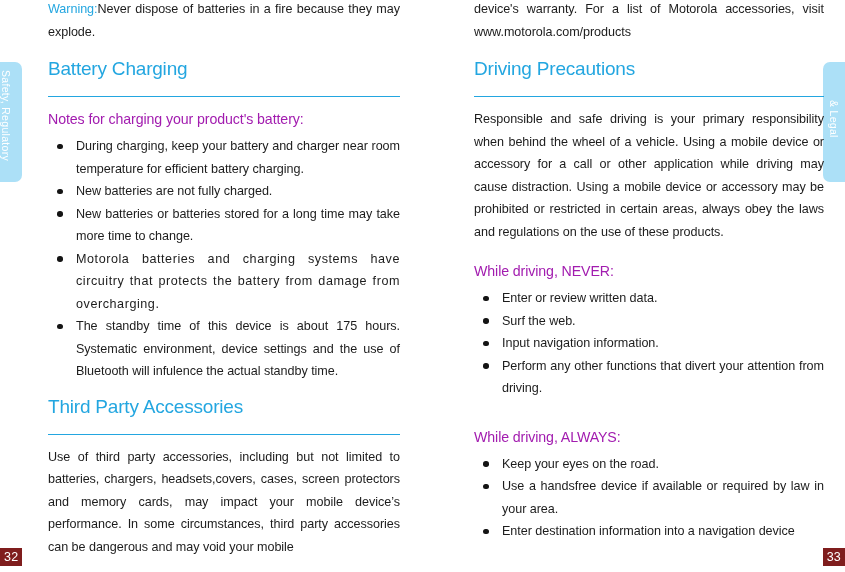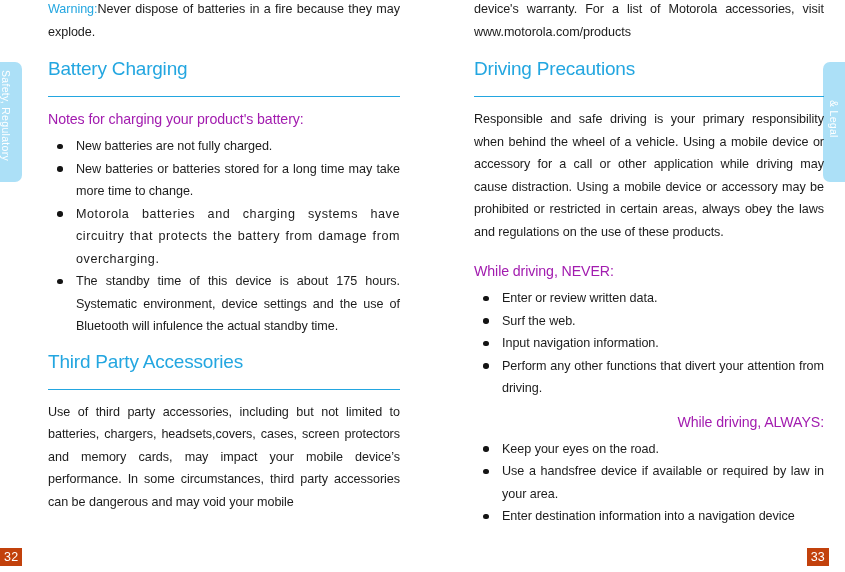--- a/index.html
+++ b/index.html
@@ -135,29 +135,29 @@
     transform: rotate(90deg);
     transform-origin: left top;
     left: 17px;
     top: 38px;
   }
 
   
   .page-number {
     position: absolute;
     bottom: 6px;
-    background: #c2410c;
+    background: #7f1d1d;
     color: #ffffff;
     font-size: 12.5px;
     line-height: 16px;
     padding: 1px 4px 1px 4px;
     letter-spacing: 0.2px;
   }
   .page-number.left  { left: 0px; }
-  .page-number.right { right: 16px; }
+  .page-number.right { right: 0px; }
 </style>
 </head>
 <body>
 
 <div class="page page-left">
 
   <div class="side-tab tab-left">
     <span class="tab-label">Safety, Regulatory</span>
   </div>
 
@@ -169,20 +169,24 @@
 
     <div class="heading-wrap">
       <h2 class="section-heading">Battery Charging</h2>
     </div>
 
     <h3 class="sub-heading" style="margin-top:11px;">Notes for charging your product's battery:</h3>
 
     <ul class="bullets" style="margin-top:5px;">
       <li>
         <span class="dot"></span>
+        <span class="txt">During charging, keep your battery and charger near room temperature for efficient battery charging.</span>
+      </li>
+      <li>
+        <span class="dot"></span>
         <span class="txt">New batteries are not fully charged.</span>
       </li>
       <li>
         <span class="dot"></span>
         <span class="txt">New batteries or batteries stored for a long time may take more time to change.</span>
       </li>
       <li>
         <span class="dot"></span>
         <span class="txt loose">Motorola batteries and charging systems have circuitry that protects the battery from damage from overcharging.</span>
       </li>
@@ -233,21 +237,21 @@
       <li>
         <span class="dot"></span>
         <span class="txt">Input navigation information.</span>
       </li>
       <li>
         <span class="dot"></span>
         <span class="txt">Perform any other functions that divert your attention from driving.</span>
       </li>
     </ul>
 
-    <h3 class="sub-heading" style="margin-top:11px;text-align:right;">While driving, ALWAYS:</h3>
+    <h3 class="sub-heading" style="margin-top:26px;">While driving, ALWAYS:</h3>
 
     <ul class="bullets" style="margin-top:5px;">
       <li>
         <span class="dot"></span>
         <span class="txt">Keep your eyes on the road.</span>
       </li>
       <li>
         <span class="dot"></span>
         <span class="txt">Use a handsfree device if available or required by law in your area.</span>
       </li>

